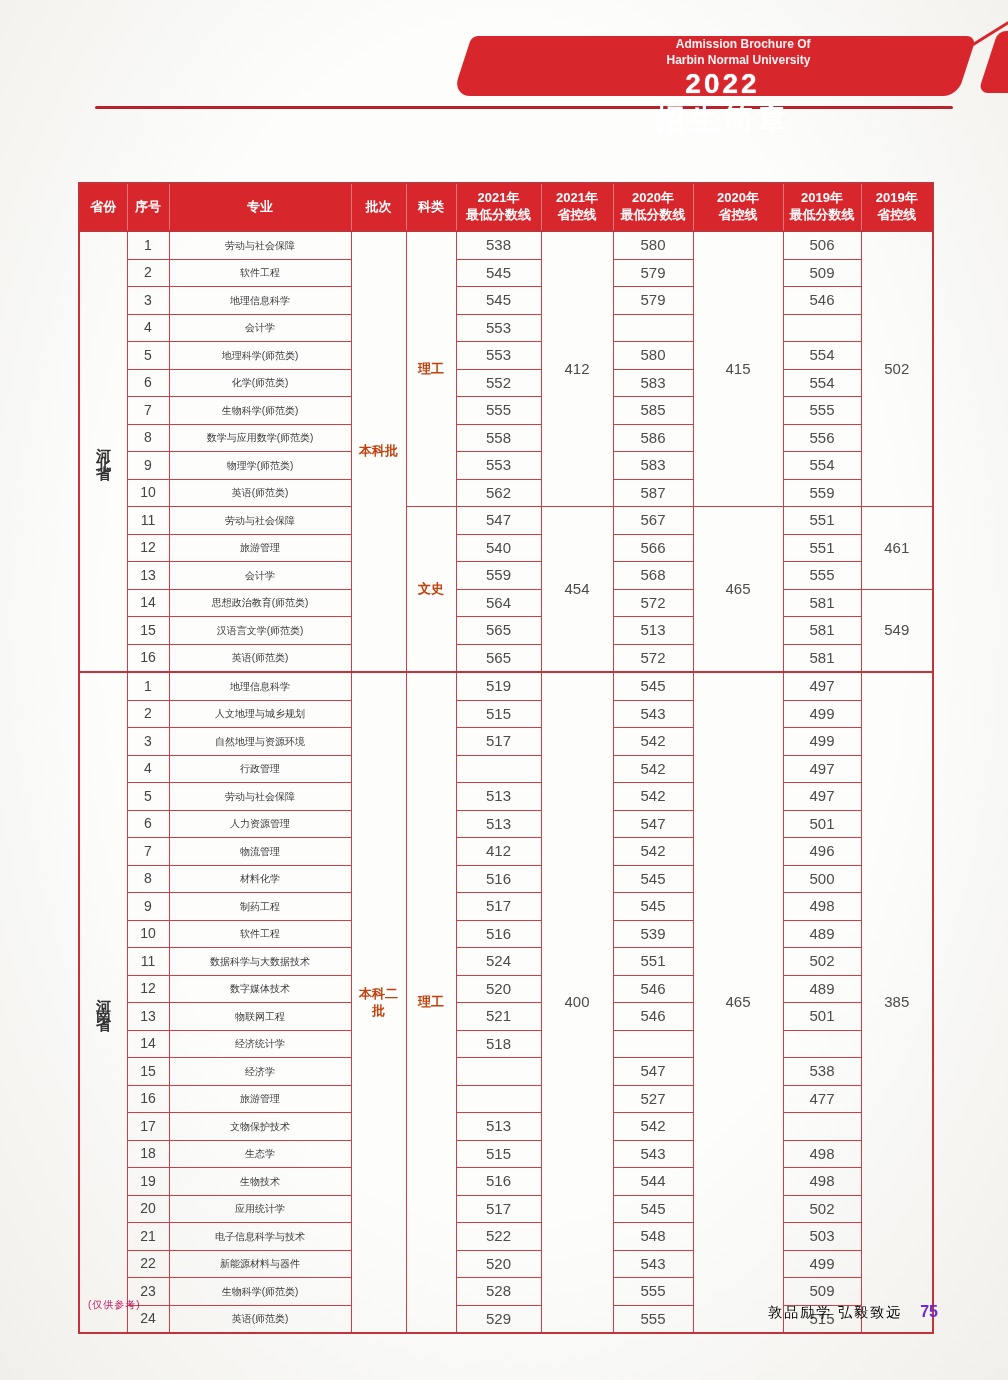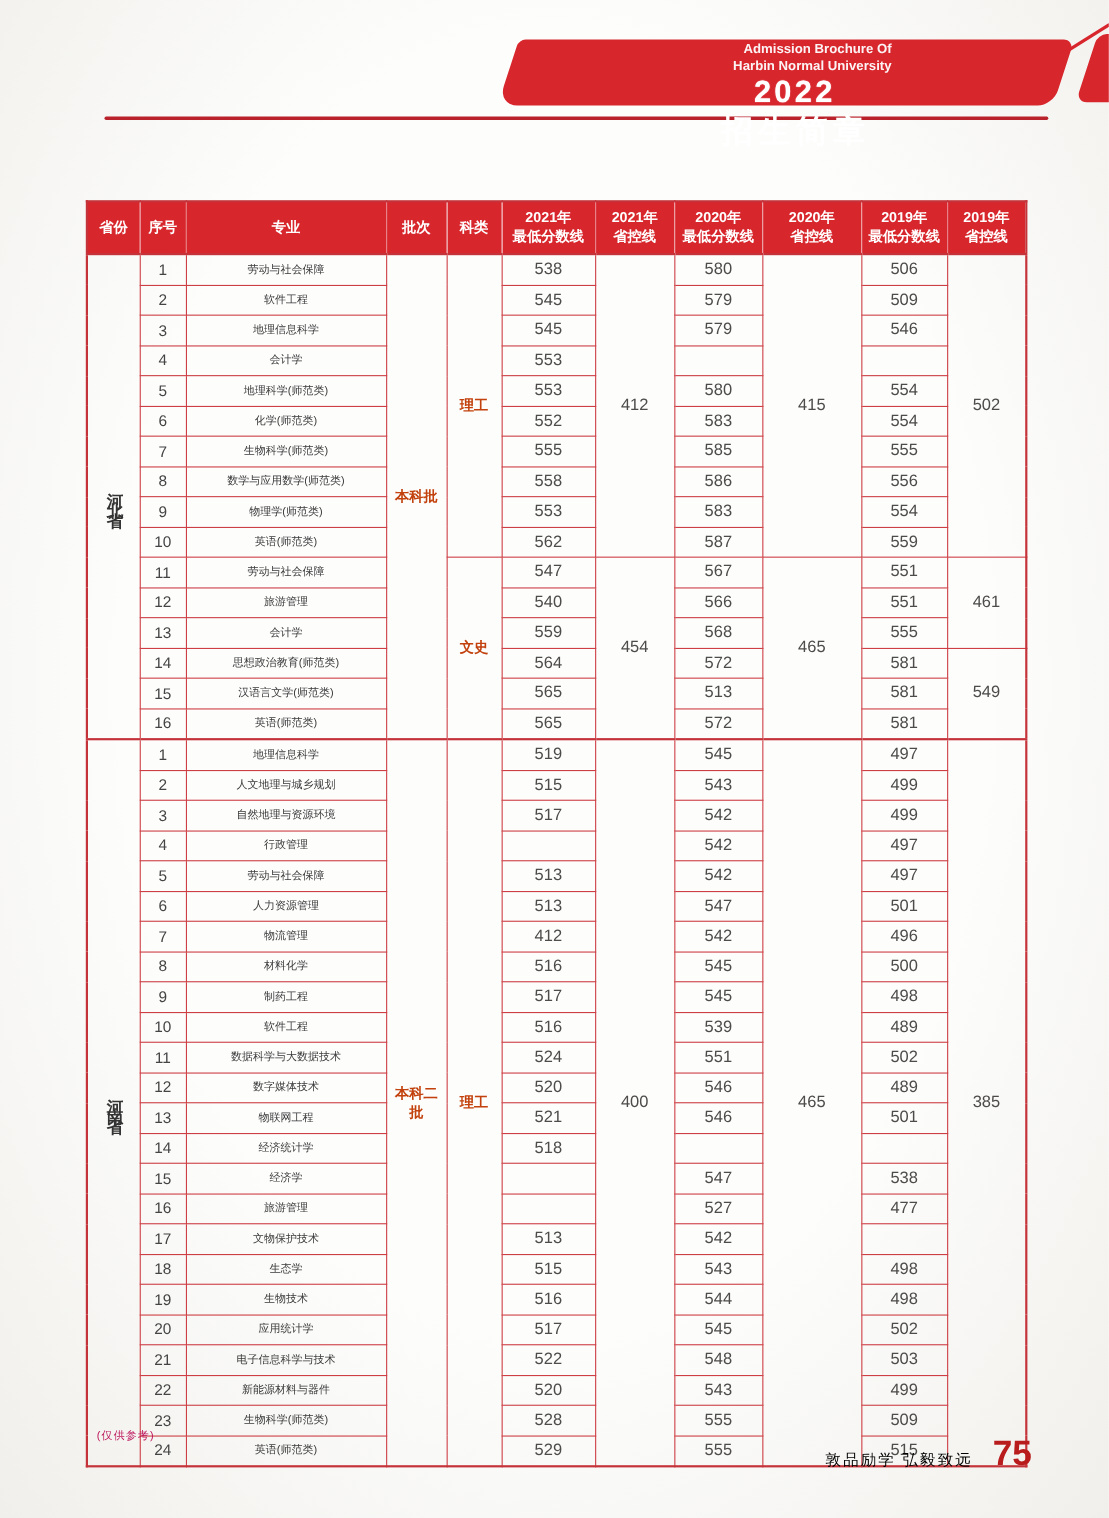--- a/index.html
+++ b/index.html
@@ -95,21 +95,21 @@
   
   .footer-note{
     position:absolute;left:88px;top:1298px;
     font-size:10px;color:#be185d;letter-spacing:1px;
   }
   .footer-right{
     position:absolute;right:70px;top:1303px;
     display:flex;align-items:baseline;gap:18px;
   }
   .footer-motto{font-size:14px;font-weight:normal;color:#000000;letter-spacing:2px;text-align:right;}
-  .footer-pageno{font-size:32px;font-weight:bold;color:#b91c1c;}
+  .footer-pageno{font-size:16px;font-weight:bold;color:#6d28d9;}
 </style>
 </head>
 <body>
 
 <div>
   <div class="banner-bg"></div>
   <div class="banner-strip"></div>
   <div class="banner-swoosh"></div>
   <div class="banner-underline"></div>
   <div class="banner-content">

